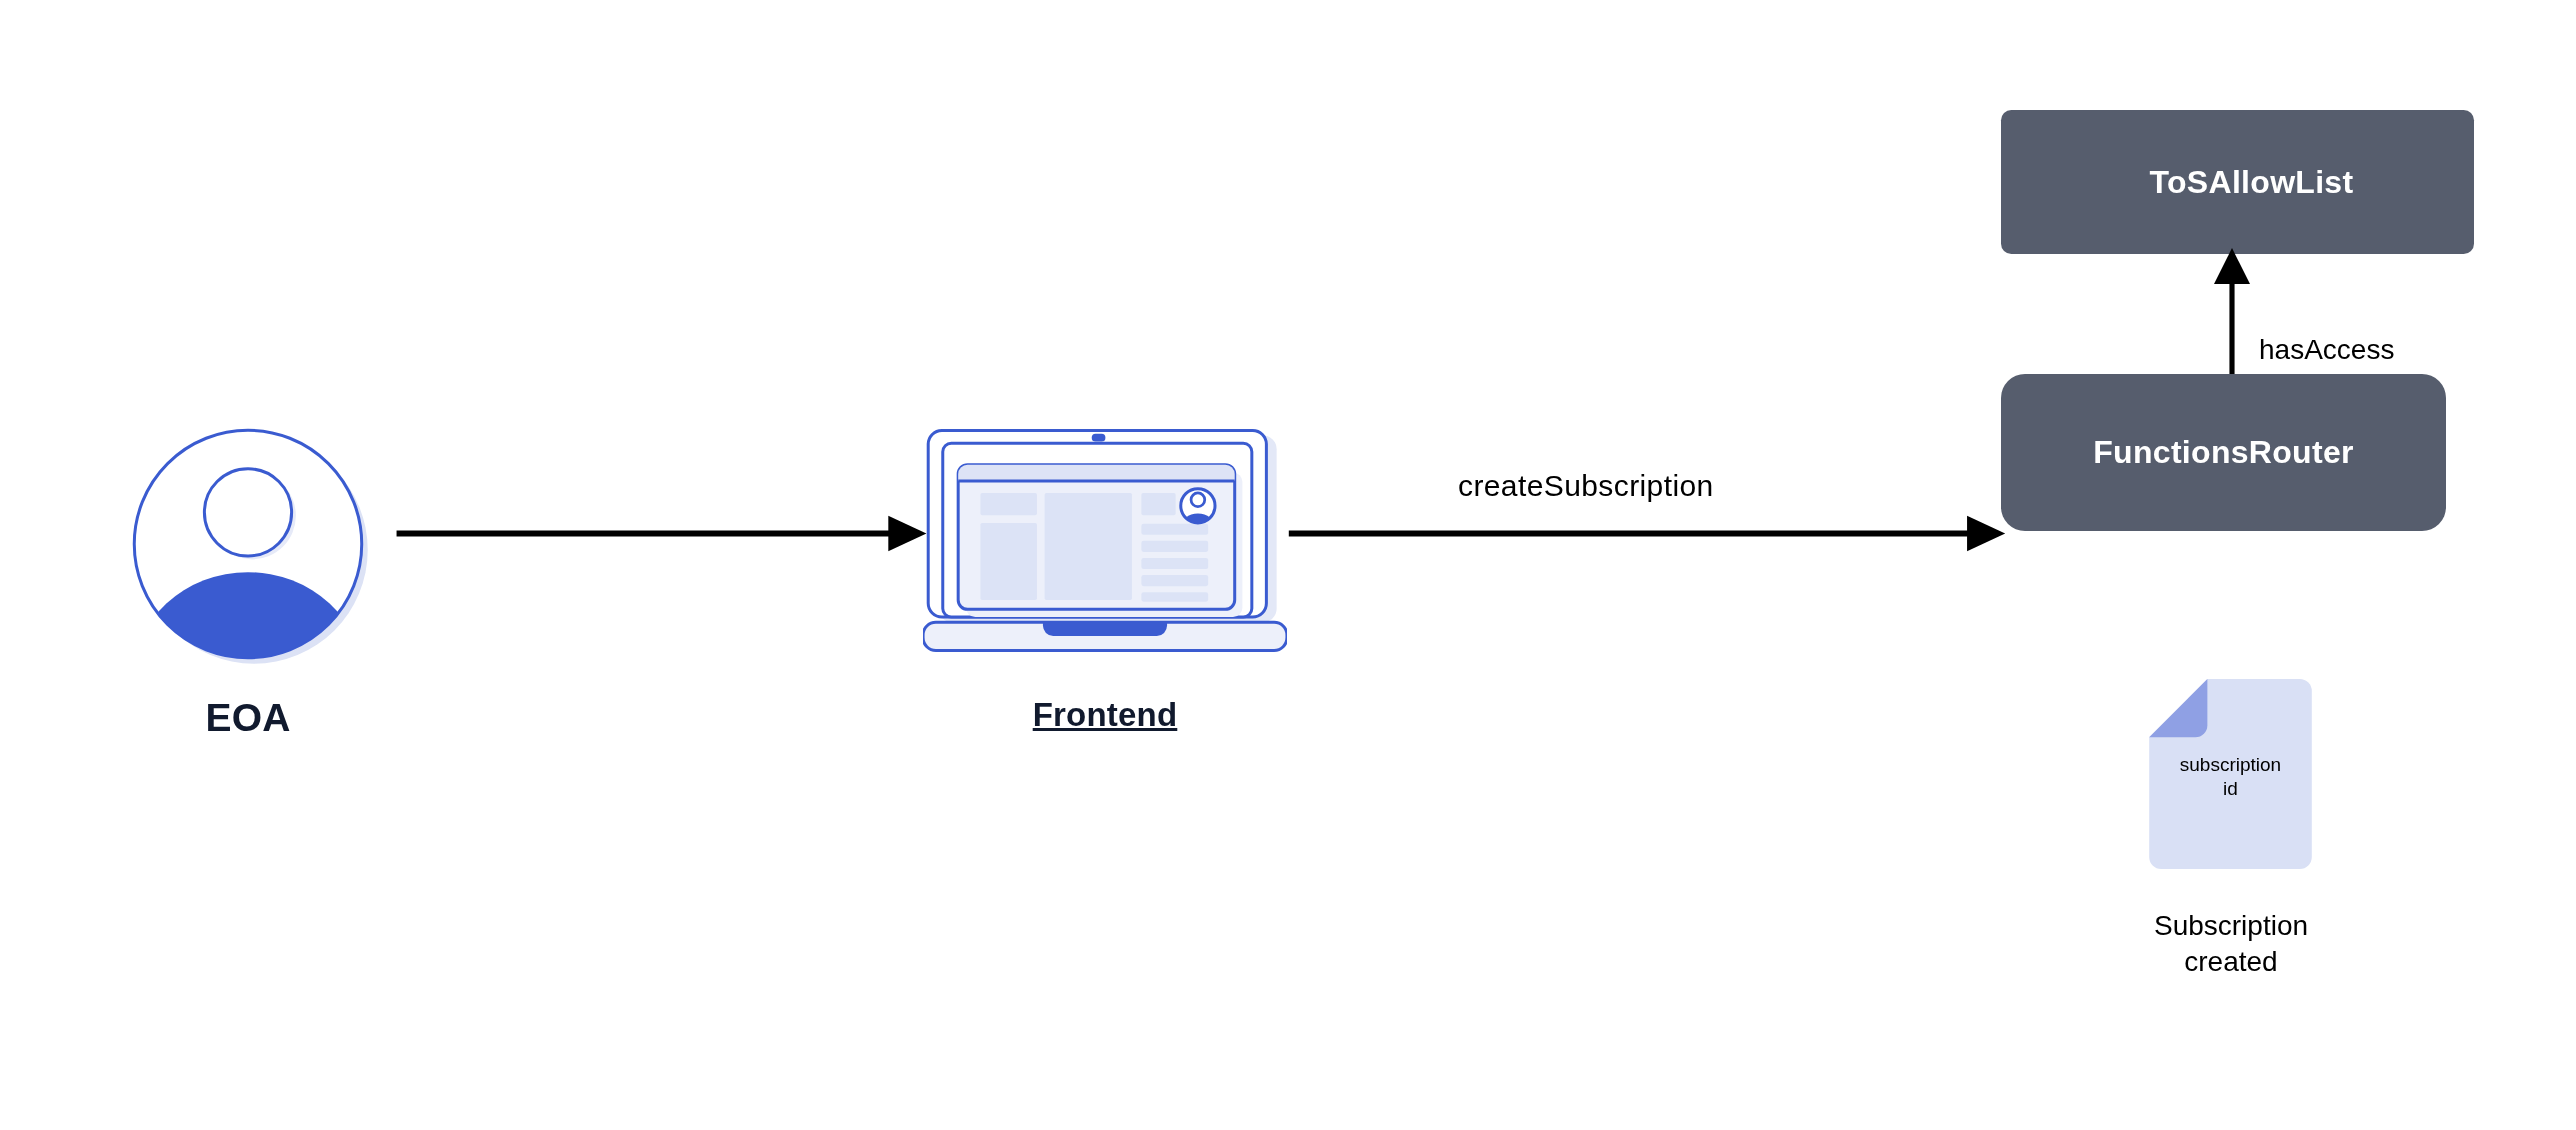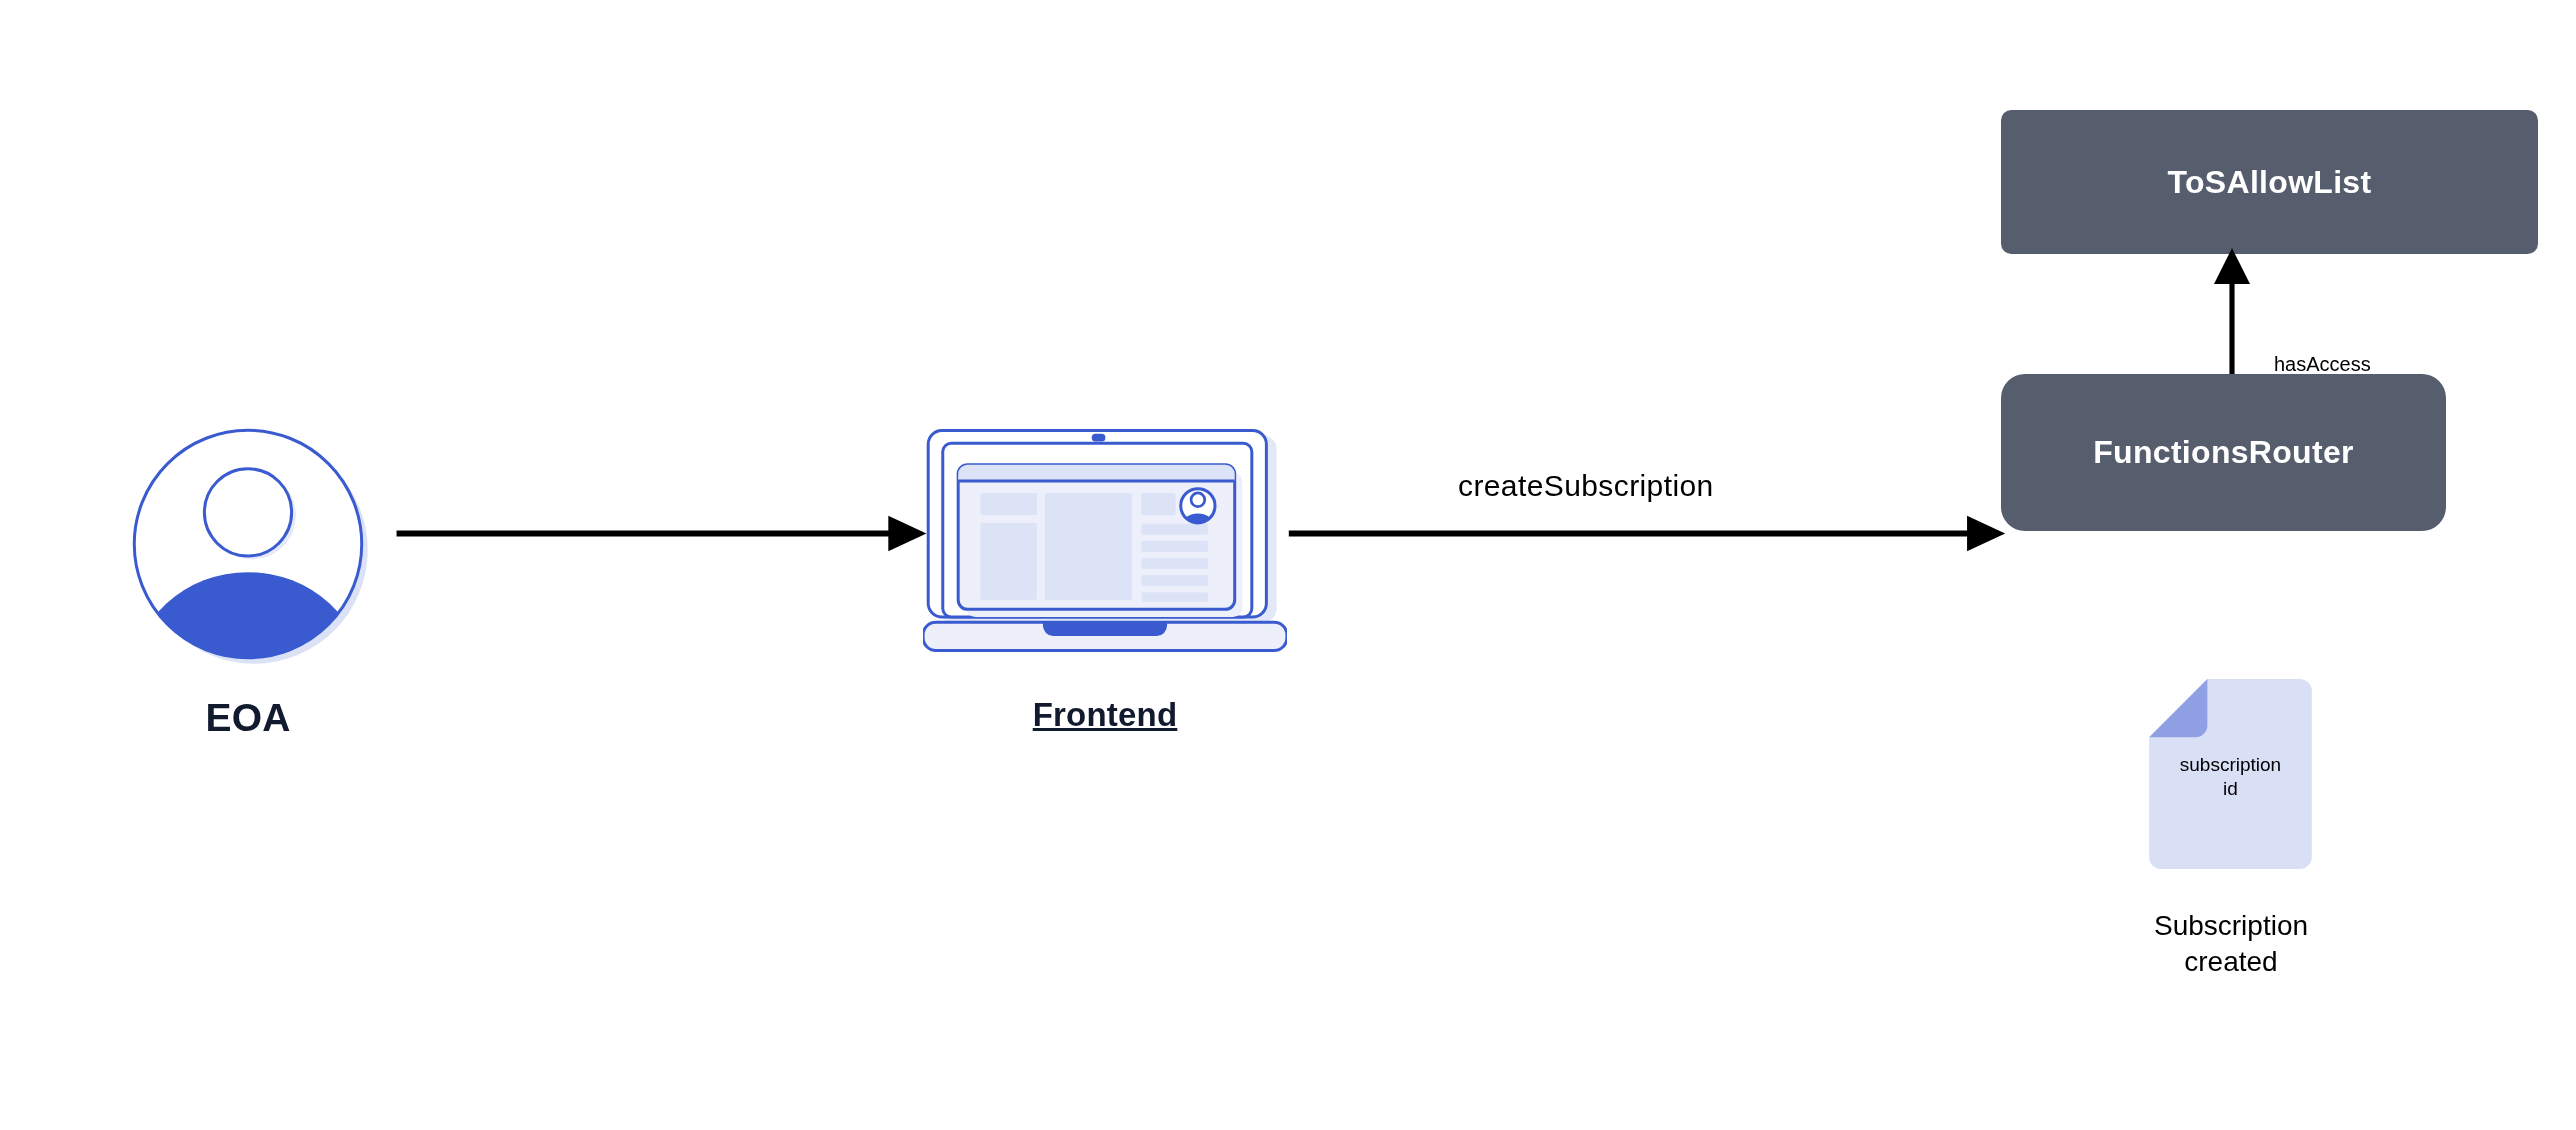--- a/index.html
+++ b/index.html
@@ -77,22 +77,23 @@
   .contract-box-label {
     color: #ffffff;
     font-size: 32px;
     font-weight: bold;
     letter-spacing: 0.3px;
     white-space: nowrap;
   }
   #tos-allow-list-box {
     left: 2001px;
     top: 110px;
-    width: 537px;
+    width: 445px;
     height: 144px;
+    padding-left: 28px;
   }
   #functions-router-box {
     left: 2001px;
     top: 374px;
     width: 445px;
     height: 157px;
     border-radius: 24px;
   }
 
   
@@ -108,23 +109,22 @@
   }
   #create-subscription-label {
     left: 1458px;
     top: 469px;
     font-family: Liberation Sans, sans-serif;
     font-size: 30px;
     letter-spacing: 0.4px;
   }
   #has-access-label {
     left: 2259px;
-    top: 353px;
-    font-size: 20px;
-    margin-left: 15px;
+    top: 334px;
+    font-size: 28px;
   }
 
   
   #subscription-doc-node {
     left: 2149px;
     top: 679px;
     width: 163px;
     height: 190px;
   }
   #subscription-doc-icon { display: block; width: 163px; height: 190px; }

